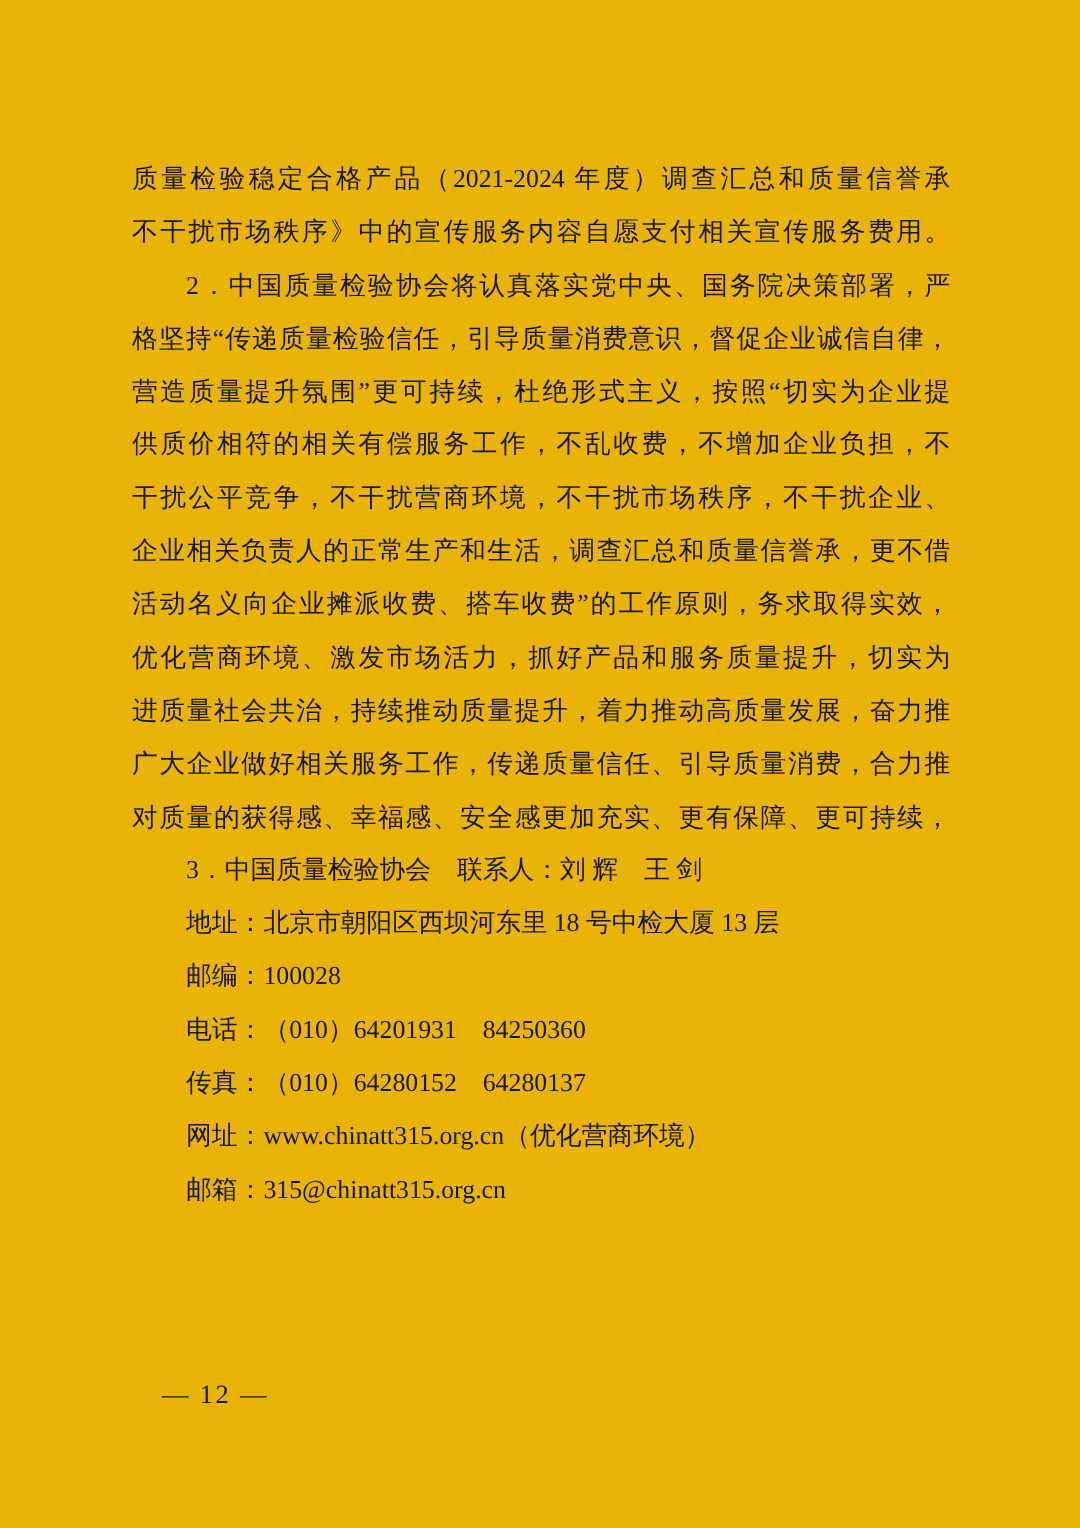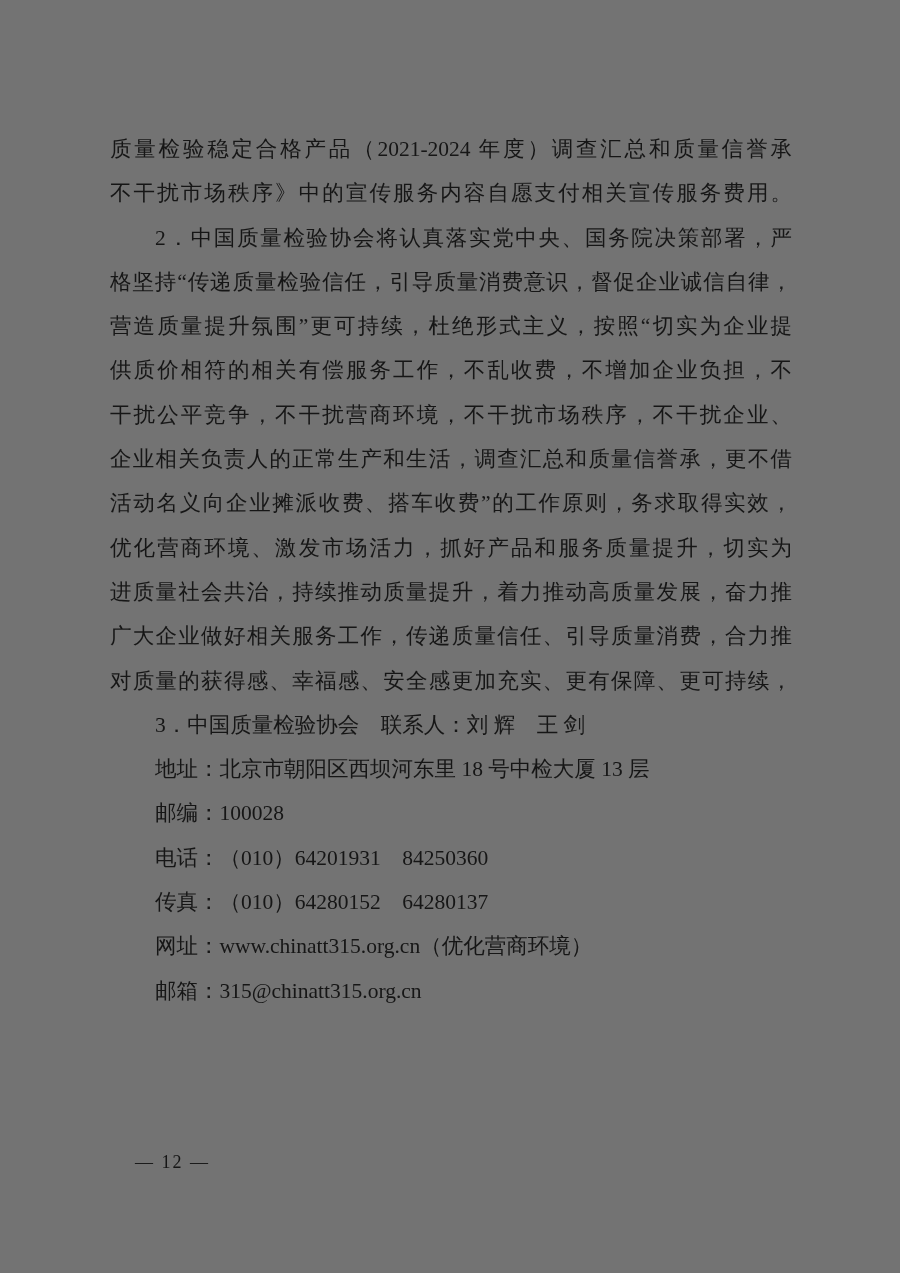--- a/index.html
+++ b/index.html
@@ -4,21 +4,21 @@
 <style>
   html, body {
     margin: 0;
     padding: 0;
     background: #ffffff;
   }
   .page {
     position: relative;
     width: 900px;
     height: 1273px;
-    background: #737373;
+    background: #eab308;
     overflow: hidden;
     font-family: "Liberation Serif", serif;
     color: #161616;
   }
   .doc {
     position: absolute;
     left: 110px;
     top: 127px;
     width: 682px;
     font-size: 21.5px;
@@ -33,21 +33,21 @@
     text-align: justify;
     text-align-last: justify;
   }
   .line.indent {
     text-indent: 45px;
   }
   .footer {
     position: absolute;
     left: 135px;
     top: 1151px;
-    font-size: 18px;
+    font-size: 22px;
     line-height: 22px;
     letter-spacing: 2px;
     color: #161616;
   }
 </style>
 </head>
 <body>
 
 <div class="page">
   <div class="doc">

